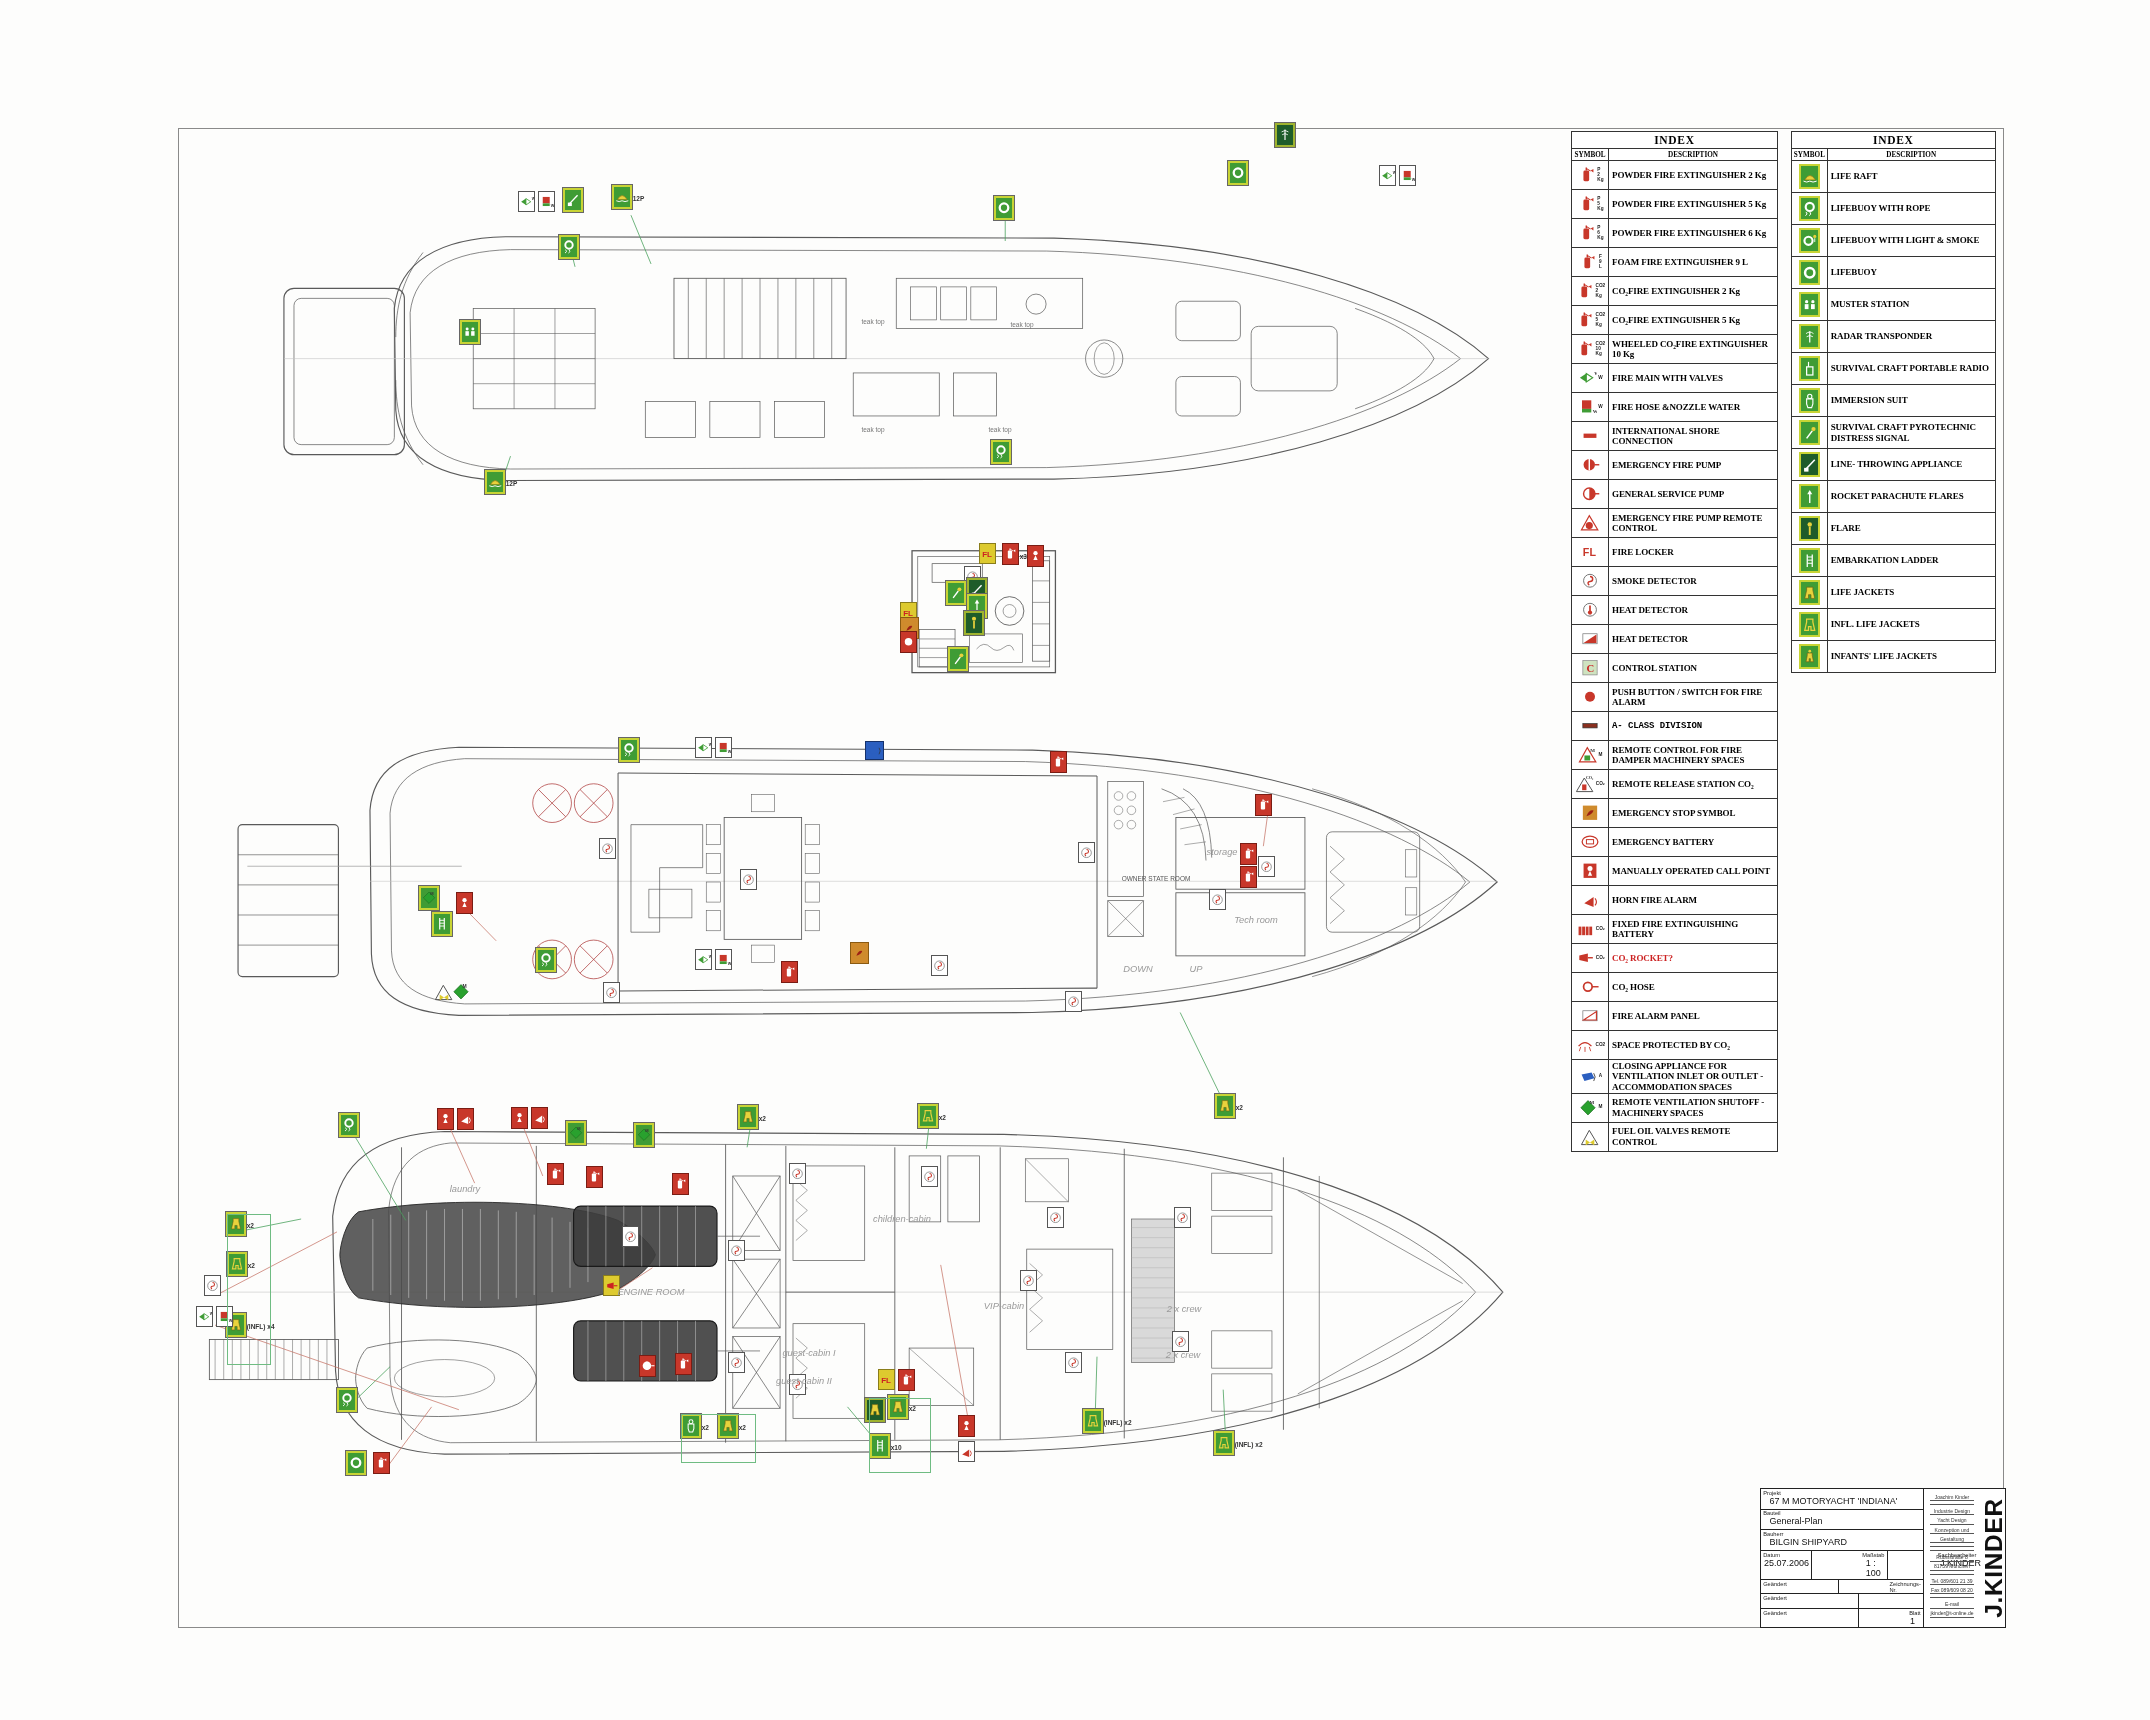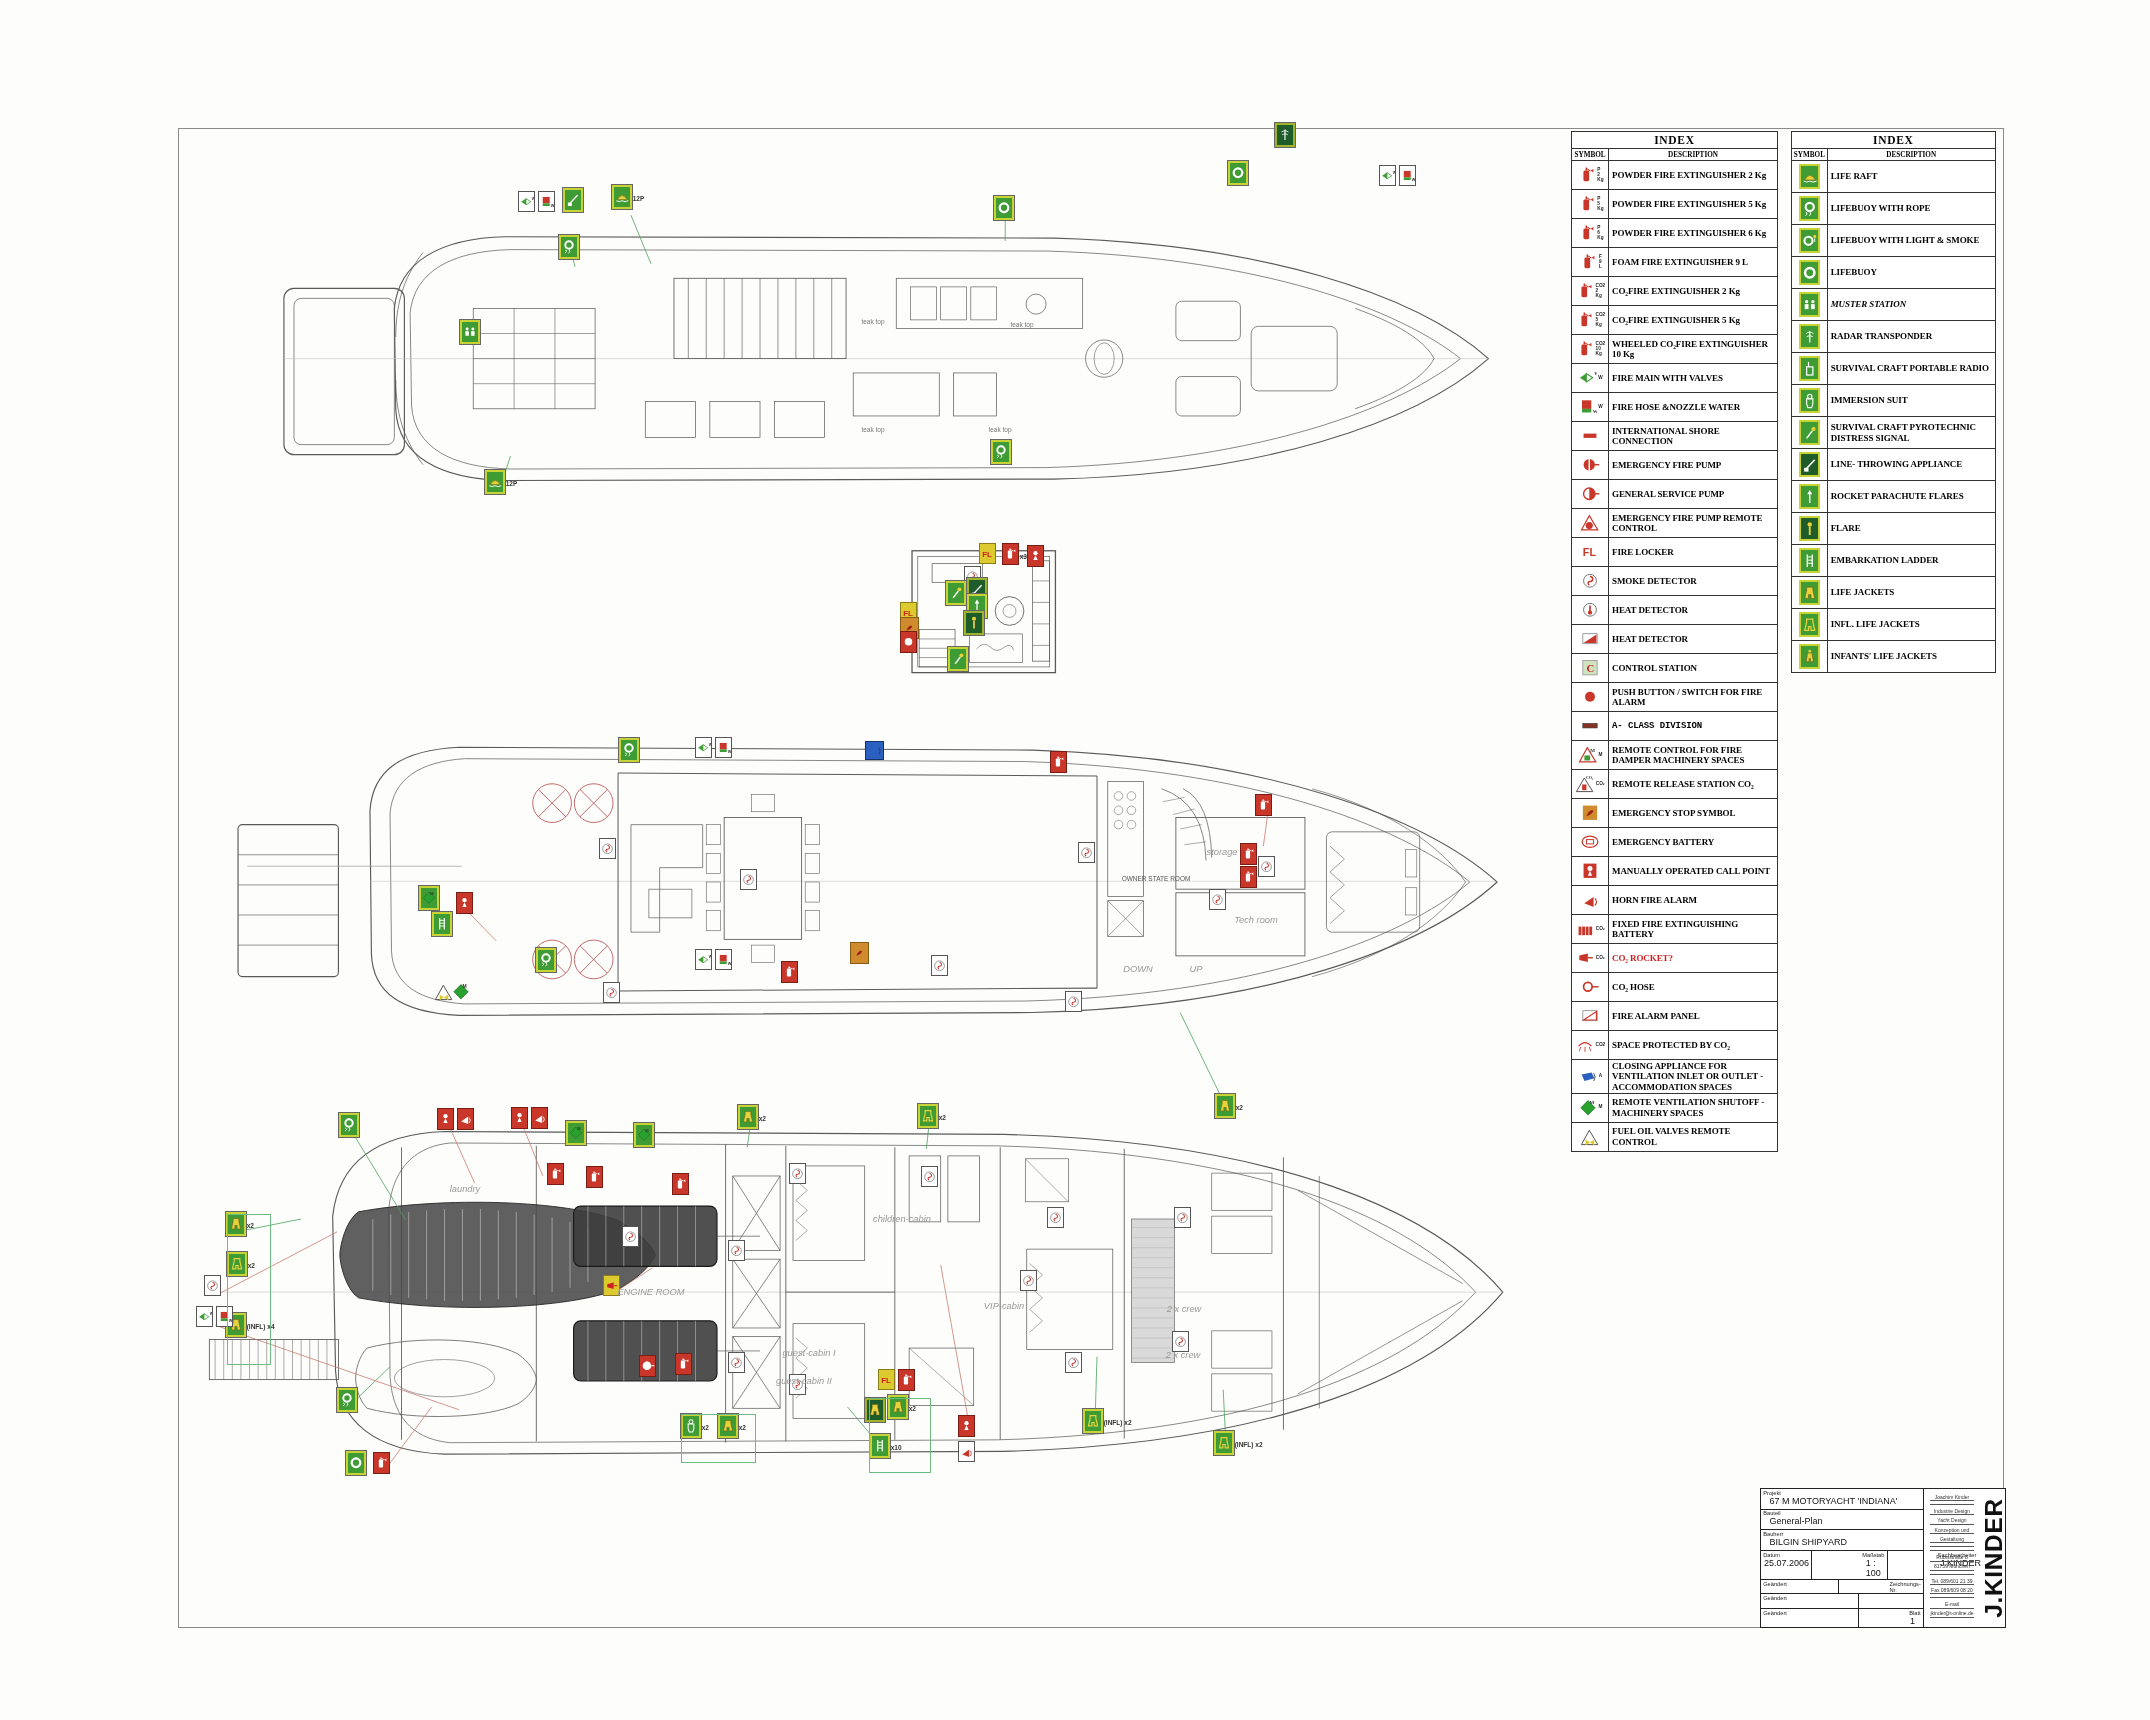--- a/index.html
+++ b/index.html
@@ -827,21 +827,21 @@
           <td class="desc ">LIFEBUOY WITH LIGHT &amp; SMOKE</td>
         </tr>
         <tr style="height:32px;">
           <td class="sym"><span class="mkbox" style="width:21.5px;height:24.4px;background:#3f9c35;border:2.2px solid #c8d435;display:inline-flex;">
               <svg width="20" height="21.5" viewBox="0 0 28 30">
                 <circle cx="14" cy="15" r="7.5" fill="none" stroke="#fff" stroke-width="4"></circle>
               </svg>
             </span></td>
           <td class="desc ">LIFEBUOY</td>
         </tr>
-        <tr style="height:32px;font-style:italic;">
+        <tr style="height:32px;">
           <td class="sym"><span class="mkbox" style="width:21.5px;height:24.4px;background:#3f9c35;border:2.2px solid #c8d435;display:inline-flex;">
               <svg width="20" height="21.5" viewBox="0 0 28 30">
                 <circle cx="9" cy="10" r="2.6" fill="#fff"></circle>
                 <circle cx="19" cy="10" r="2.6" fill="#fff"></circle>
                 <rect x="6" y="14" width="6" height="8" fill="#fff"></rect>
                 <rect x="16" y="14" width="6" height="8" fill="#fff"></rect>
               </svg>
             </span></td>
           <td class="desc ">MUSTER STATION</td>
         </tr>

